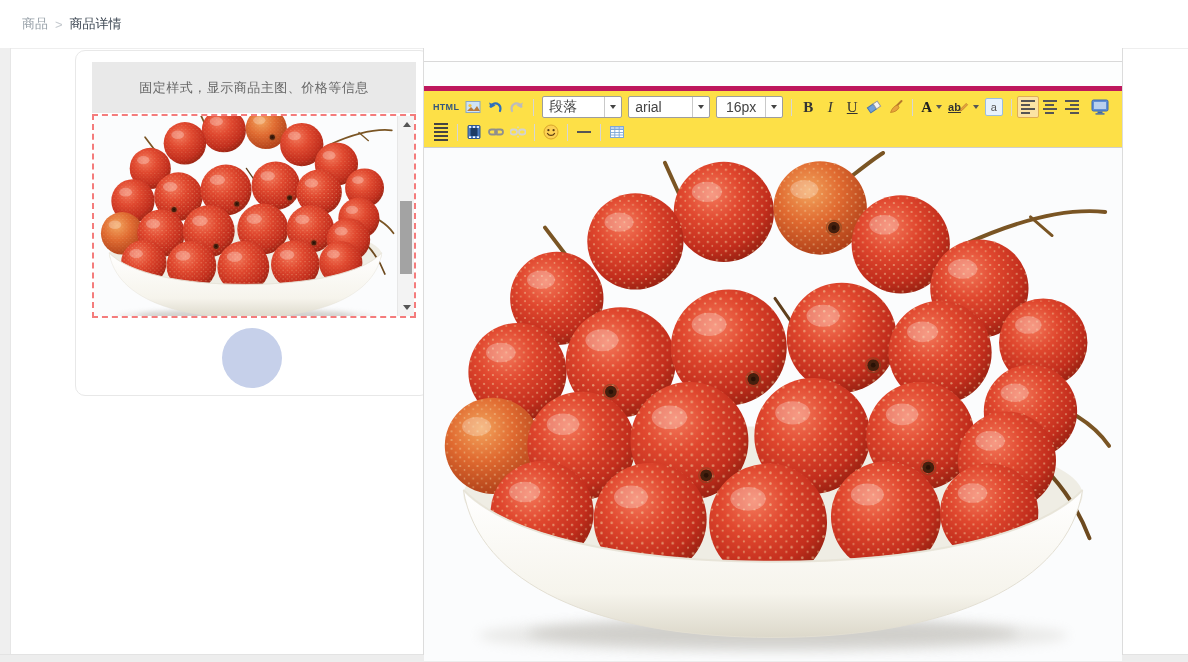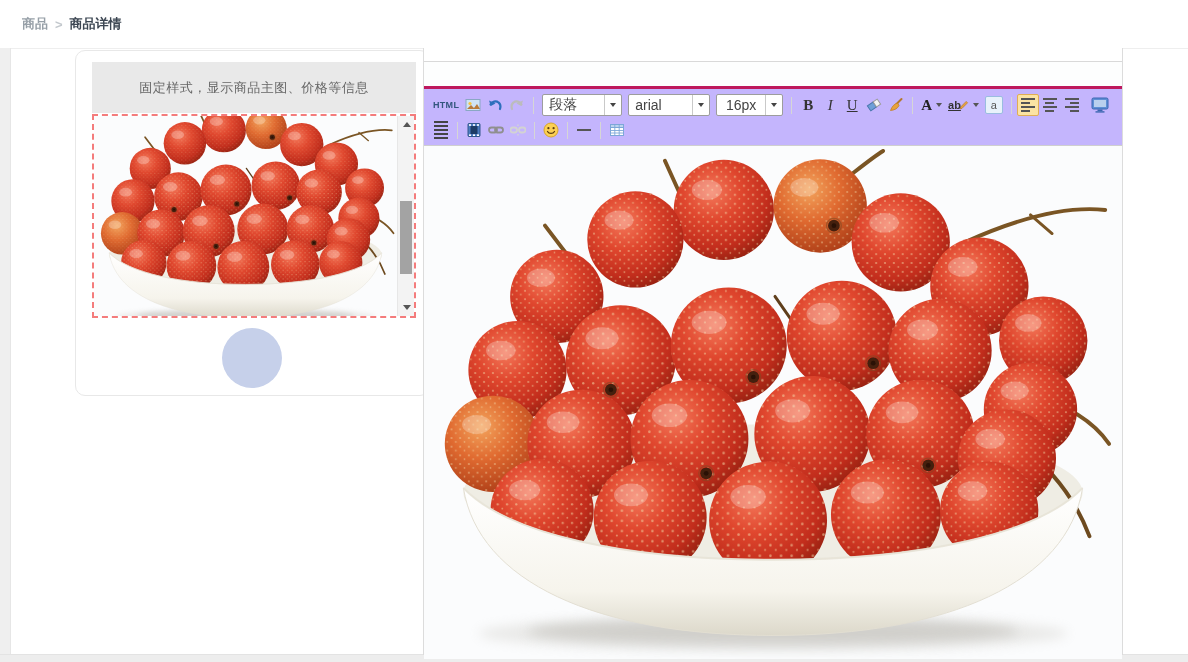--- a/index.html
+++ b/index.html
@@ -1,20 +1,20 @@
 <!DOCTYPE html>
 <html><head>
 <meta charset="utf-8">
 <style>
   html,body{margin:0;padding:0;}
   body{font-family:"Liberation Sans","DejaVu Sans",sans-serif;background:#fff;}
   .app{position:relative;width:1188px;height:662px;overflow:hidden;background:#fff;}
 
   
-  .hdr{position:absolute;left:0;top:0;width:1188px;height:48px;background:#fff;border-bottom:1px solid #eee;font-weight:bold;}
+  .hdr{position:absolute;left:0;top:0;width:1188px;height:48px;background:#fff;border-bottom:1px solid #eee;}
   .crumb{position:absolute;left:22px;top:0;height:48px;display:flex;align-items:center;font-size:13px;}
   .crumb .sec{color:#97a0a8;cursor:pointer;}
   .crumb .sep{color:#c3c8cd;margin:0 7px;}
   .crumb .cur{color:#3c4652;}
   .hdr-right{position:absolute;right:0;top:0;height:48px;display:flex;align-items:center;}
   .avatar{width:33px;height:33px;border-radius:50%;overflow:hidden;background:#a5ddb8;}
   .store-name{font-size:14px;color:#333;margin-left:12px;}
   .hamburger{width:20px;height:16px;margin-left:24px;margin-right:-8px;display:flex;flex-direction:column;justify-content:space-between;}
   .hamburger i{display:block;height:3px;background:#dcdcdc;border-radius:1px;}
 
@@ -33,21 +33,21 @@
   .vsb .btn.dn{bottom:0;}
   .tri-up{width:0;height:0;border-left:4px solid transparent;border-right:4px solid transparent;border-bottom:5px solid #555;}
   .tri-dn{width:0;height:0;border-left:4px solid transparent;border-right:4px solid transparent;border-top:5px solid #555;}
   .vsb .thumb-bar{position:absolute;left:2px;top:85px;width:12px;height:73px;background:#a3a3a3;}
   .drag-dot{position:absolute;left:146px;top:277px;width:60px;height:60px;border-radius:50%;background:#c6d0ea;}
 
   
   .editor-wrap{position:absolute;left:423px;top:48px;width:700px;height:607px;background:#fff;border-left:1px solid #dcdcdc;border-right:1px solid #dcdcdc;box-sizing:border-box;}
   .editor{position:absolute;left:0;top:13px;width:698px;border-top:1px solid #d9d9d9;}
   .ed-gap{height:24px;background:#fdfefe;}
-  .toolbar{background:#c4b5fd;border-top:3px solid #be185d;border-bottom:1px solid #cfcfcf;padding:4px 6px 3px 6px;}
+  .toolbar{background:#fde047;border-top:5px solid #be185d;border-bottom:1px solid #cfcfcf;padding:4px 6px 3px 6px;}
   .trow{display:flex;align-items:center;height:24px;}
   .trow + .trow{margin-top:1px;}
   .tbtn{height:22px;min-width:22px;display:flex;align-items:center;justify-content:center;border:1px solid transparent;border-radius:2px;cursor:pointer;box-sizing:border-box;padding:0 2px;}
   .tbtn.active{background:#fbe3a3;border-color:#dfad55;}
   .tsep{width:1px;height:17px;background:#d6d6d6;margin:0 5px;}
   .html-label{font-size:9px;font-weight:bold;color:#33567d;letter-spacing:.3px;}
   .glyph-b{font-family:"Liberation Serif",serif;font-weight:bold;font-size:15px;color:#333;}
   .glyph-i{font-family:"Liberation Serif",serif;font-style:italic;font-size:15px;color:#333;}
   .glyph-u{font-family:"Liberation Serif",serif;text-decoration:underline;font-size:15px;color:#333;}
   .glyph-A{font-family:"Liberation Serif",serif;font-weight:bold;font-size:15px;color:#222;}

